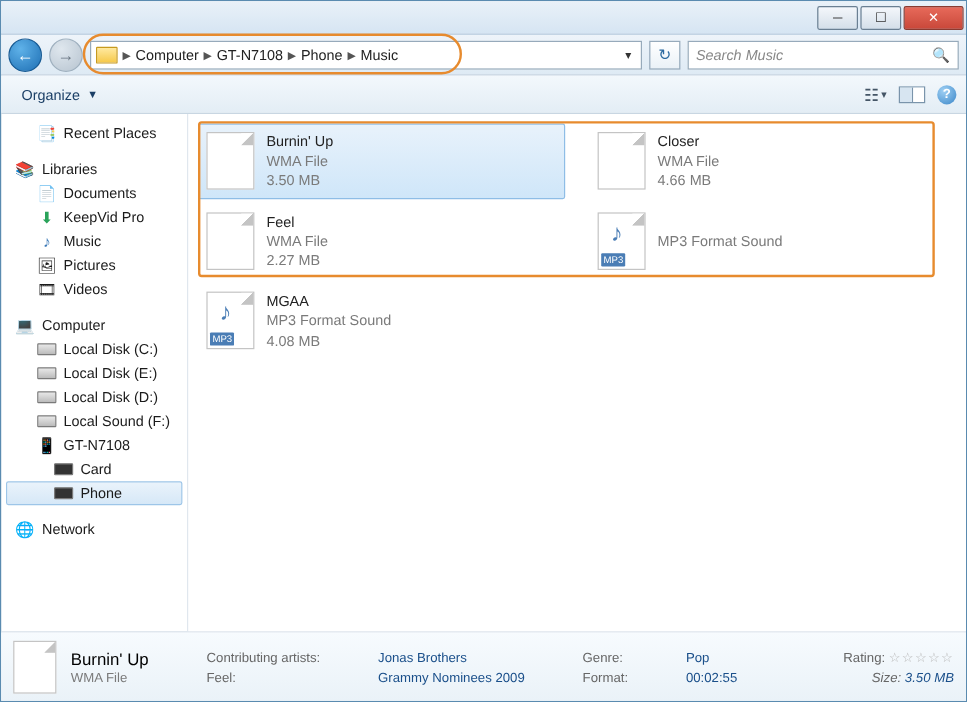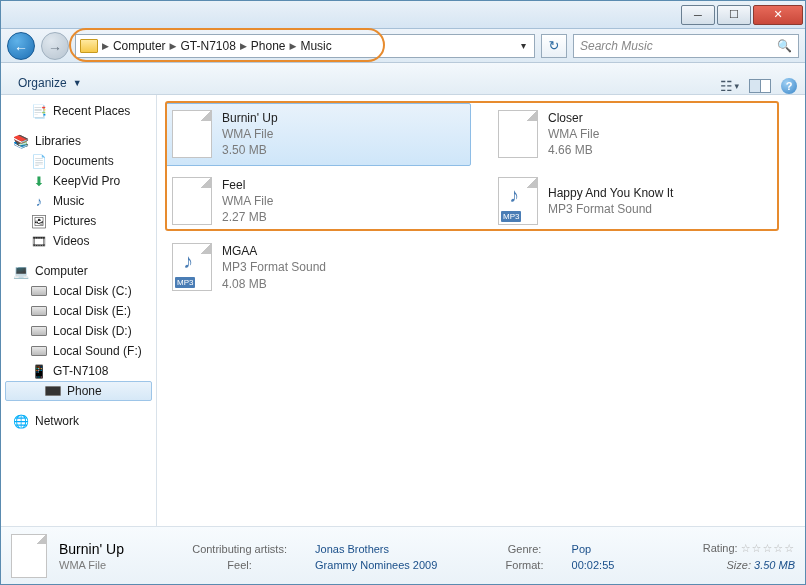--- a/index.html
+++ b/index.html
@@ -14,21 +14,21 @@
 .nav-fwd { background: radial-gradient(circle at 35% 30%, #dfe7ee, #b7c4d0); color:#6a7682; font-size:14px; border:1px solid #9fb0bf; }
 .addr-wrap { flex:1; position:relative; }
 .addr-bar { height:24px; border:1px solid #97aabb; background:#fff; display:flex; align-items:center; padding:0 4px; gap:4px; font-size:12px; color:#222; position:relative; }
 .addr-bar .folder-ico { width:18px; height:14px; background:linear-gradient(#ffe9a0,#f6c94a); border:1px solid #c79a1e; border-radius:1px; }
 .addr-bar .sep { color:#555; font-size:9px; }
 .addr-bar .drop { margin-left:auto; color:#333; font-size:10px; padding:0 4px; }
 .crumb-circle { position:absolute; left:-6px; top:-6px; width:316px; height:34px; border:2px solid #e78b2e; border-radius:17px; pointer-events:none; }
 .refresh-btn { width:26px; height:24px; border:1px solid #97aabb; background:linear-gradient(#fff,#eaf1f7); display:flex; align-items:center; justify-content:center; color:#2c6aa0; font-size:13px; }
 .search-box { width:226px; height:24px; border:1px solid #97aabb; background:#fff; display:flex; align-items:center; padding:0 6px; color:#888; font-style:italic; position:relative; }
 .search-box .mag { position:absolute; right:6px; color:#3a72a7; font-style:normal; }
-.toolbar { height:32px; background:linear-gradient(#f3f8fc,#e3edf5); border-bottom:1px solid #c8d6e2; display:flex; align-items:flex-end; padding:0 8px; }
+.toolbar { height:32px; background:linear-gradient(#f3f8fc,#e3edf5); border-bottom:1px solid #c8d6e2; display:flex; align-items:center; padding:0 8px; }
 .org-btn { display:flex; align-items:center; gap:6px; padding:3px 8px; border:1px solid transparent; border-radius:2px; color:#1b3f66; }
 .tb-right { margin-left:auto; display:flex; align-items:center; gap:10px; color:#456; }
 .view-ico { display:flex; align-items:center; gap:2px; }
 .body-row { flex:1; display:flex; min-height:0; }
 .nav-pane { width:156px; border-right:1px solid #d9e2ea; padding:6px 4px; overflow:auto; }
 .nav-item { display:flex; align-items:center; gap:6px; padding:2px 2px 2px 8px; height:20px; color:#1b1b1b; white-space:nowrap; }
 .nav-item.indent1 { padding-left:26px; }
 .nav-item.indent2 { padding-left:40px; }
 .nav-item.sel { background:linear-gradient(#eaf3fb,#d6e8f7); border:1px solid #9dc5e8; border-radius:2px; padding-left:39px; }
 .nav-spacer { height:10px; }
@@ -45,21 +45,21 @@
 .file-item .thumb.mp3 .note { position:absolute; top:6px; left:10px; color:#4a7db5; font-size:20px; }
 .file-meta { display:flex; flex-direction:column; justify-content:center; line-height:1.35; }
 .file-name { color:#222; }
 .file-sub { color:#7a7a7a; }
 .grid-oval { position:absolute; left:8px; top:6px; width:614px; height:130px; border:2px solid #e78b2e; border-radius:3px; pointer-events:none; }
 .details { height:58px; border-top:1px solid #d9e2ea; background:linear-gradient(#f7fbfe,#eaf2f8); display:flex; align-items:center; padding:4px 10px; gap:12px; }
 .details .thumb { width:36px; height:44px; background:#fff; border:1px solid #c4c4c4; position:relative; }
 .details .thumb::before { content:""; position:absolute; top:0; right:0; width:9px; height:9px; background:linear-gradient(135deg,#fff 48%,#c4c4c4 50%); }
 .det-grid { flex:1; display:grid; grid-template-columns:auto auto auto auto auto auto; column-gap:8px; row-gap:2px; align-items:center; font-size:11px; }
 .det-name { font-size:14px; color:#000; }
-.det-label { color:#666; text-align:center; }
+.det-label { color:#666; text-align:left; }
 .det-val { color:#1a4f8a; }
 .stars { color:#bbb; letter-spacing:1px; }
 .pane-ico { width:22px; height:14px; border:1px solid #7a94ab; display:inline-flex; }
 .pane-ico span { flex:1; border-right:1px solid #7a94ab; background:#d7e5f1; }
 .pane-ico span:last-child { border:none; background:#fff; }
 .help-ico { width:16px; height:16px; border-radius:50%; background:radial-gradient(circle at 35% 30%, #9fd0f4, #3a86c8); color:#fff; display:flex; align-items:center; justify-content:center; font-size:11px; font-weight:bold; }
 </style>
 </head>
 <body>
 
@@ -163,20 +163,24 @@
           <span>Local Disk (D:)</span>
         </div>
       <div class="nav-item indent1">
           <span class="ico drive"></span>
           <span>Local Sound (F:)</span>
         </div>
       <div class="nav-item indent1">
           <span class="ico">📱</span>
           <span>GT-N7108</span>
         </div>
+      <div class="nav-item indent2">
+          <span class="ico drive" style="background:#333;"></span>
+          <span>Card</span>
+        </div>
       <div class="nav-item indent2 sel">
           <span class="ico drive" style="background:#333;"></span>
           <span>Phone</span>
         </div>
       <div class="nav-spacer"></div>
       <div class="nav-item">
           <span class="ico">🌐</span>
           <span>Network</span>
         </div>
     </div>
@@ -206,21 +210,20 @@
               <span class="file-name">Feel</span>
               <span class="file-sub">WMA File</span>
               <span class="file-sub">2.27 MB</span>
             </div>
           </div>
           <div class="file-item">
             <div class="thumb mp3">
               <span class="note">♪</span>
             </div>
             <div class="file-meta">
-              <span class="file-name">Happy And You Know It</span>
               <span class="file-sub">MP3 Format Sound</span>
             </div>
           </div>
           <div class="file-item">
             <div class="thumb mp3">
               <span class="note">♪</span>
             </div>
             <div class="file-meta">
               <span class="file-name">MGAA</span>
               <span class="file-sub">MP3 Format Sound</span>

